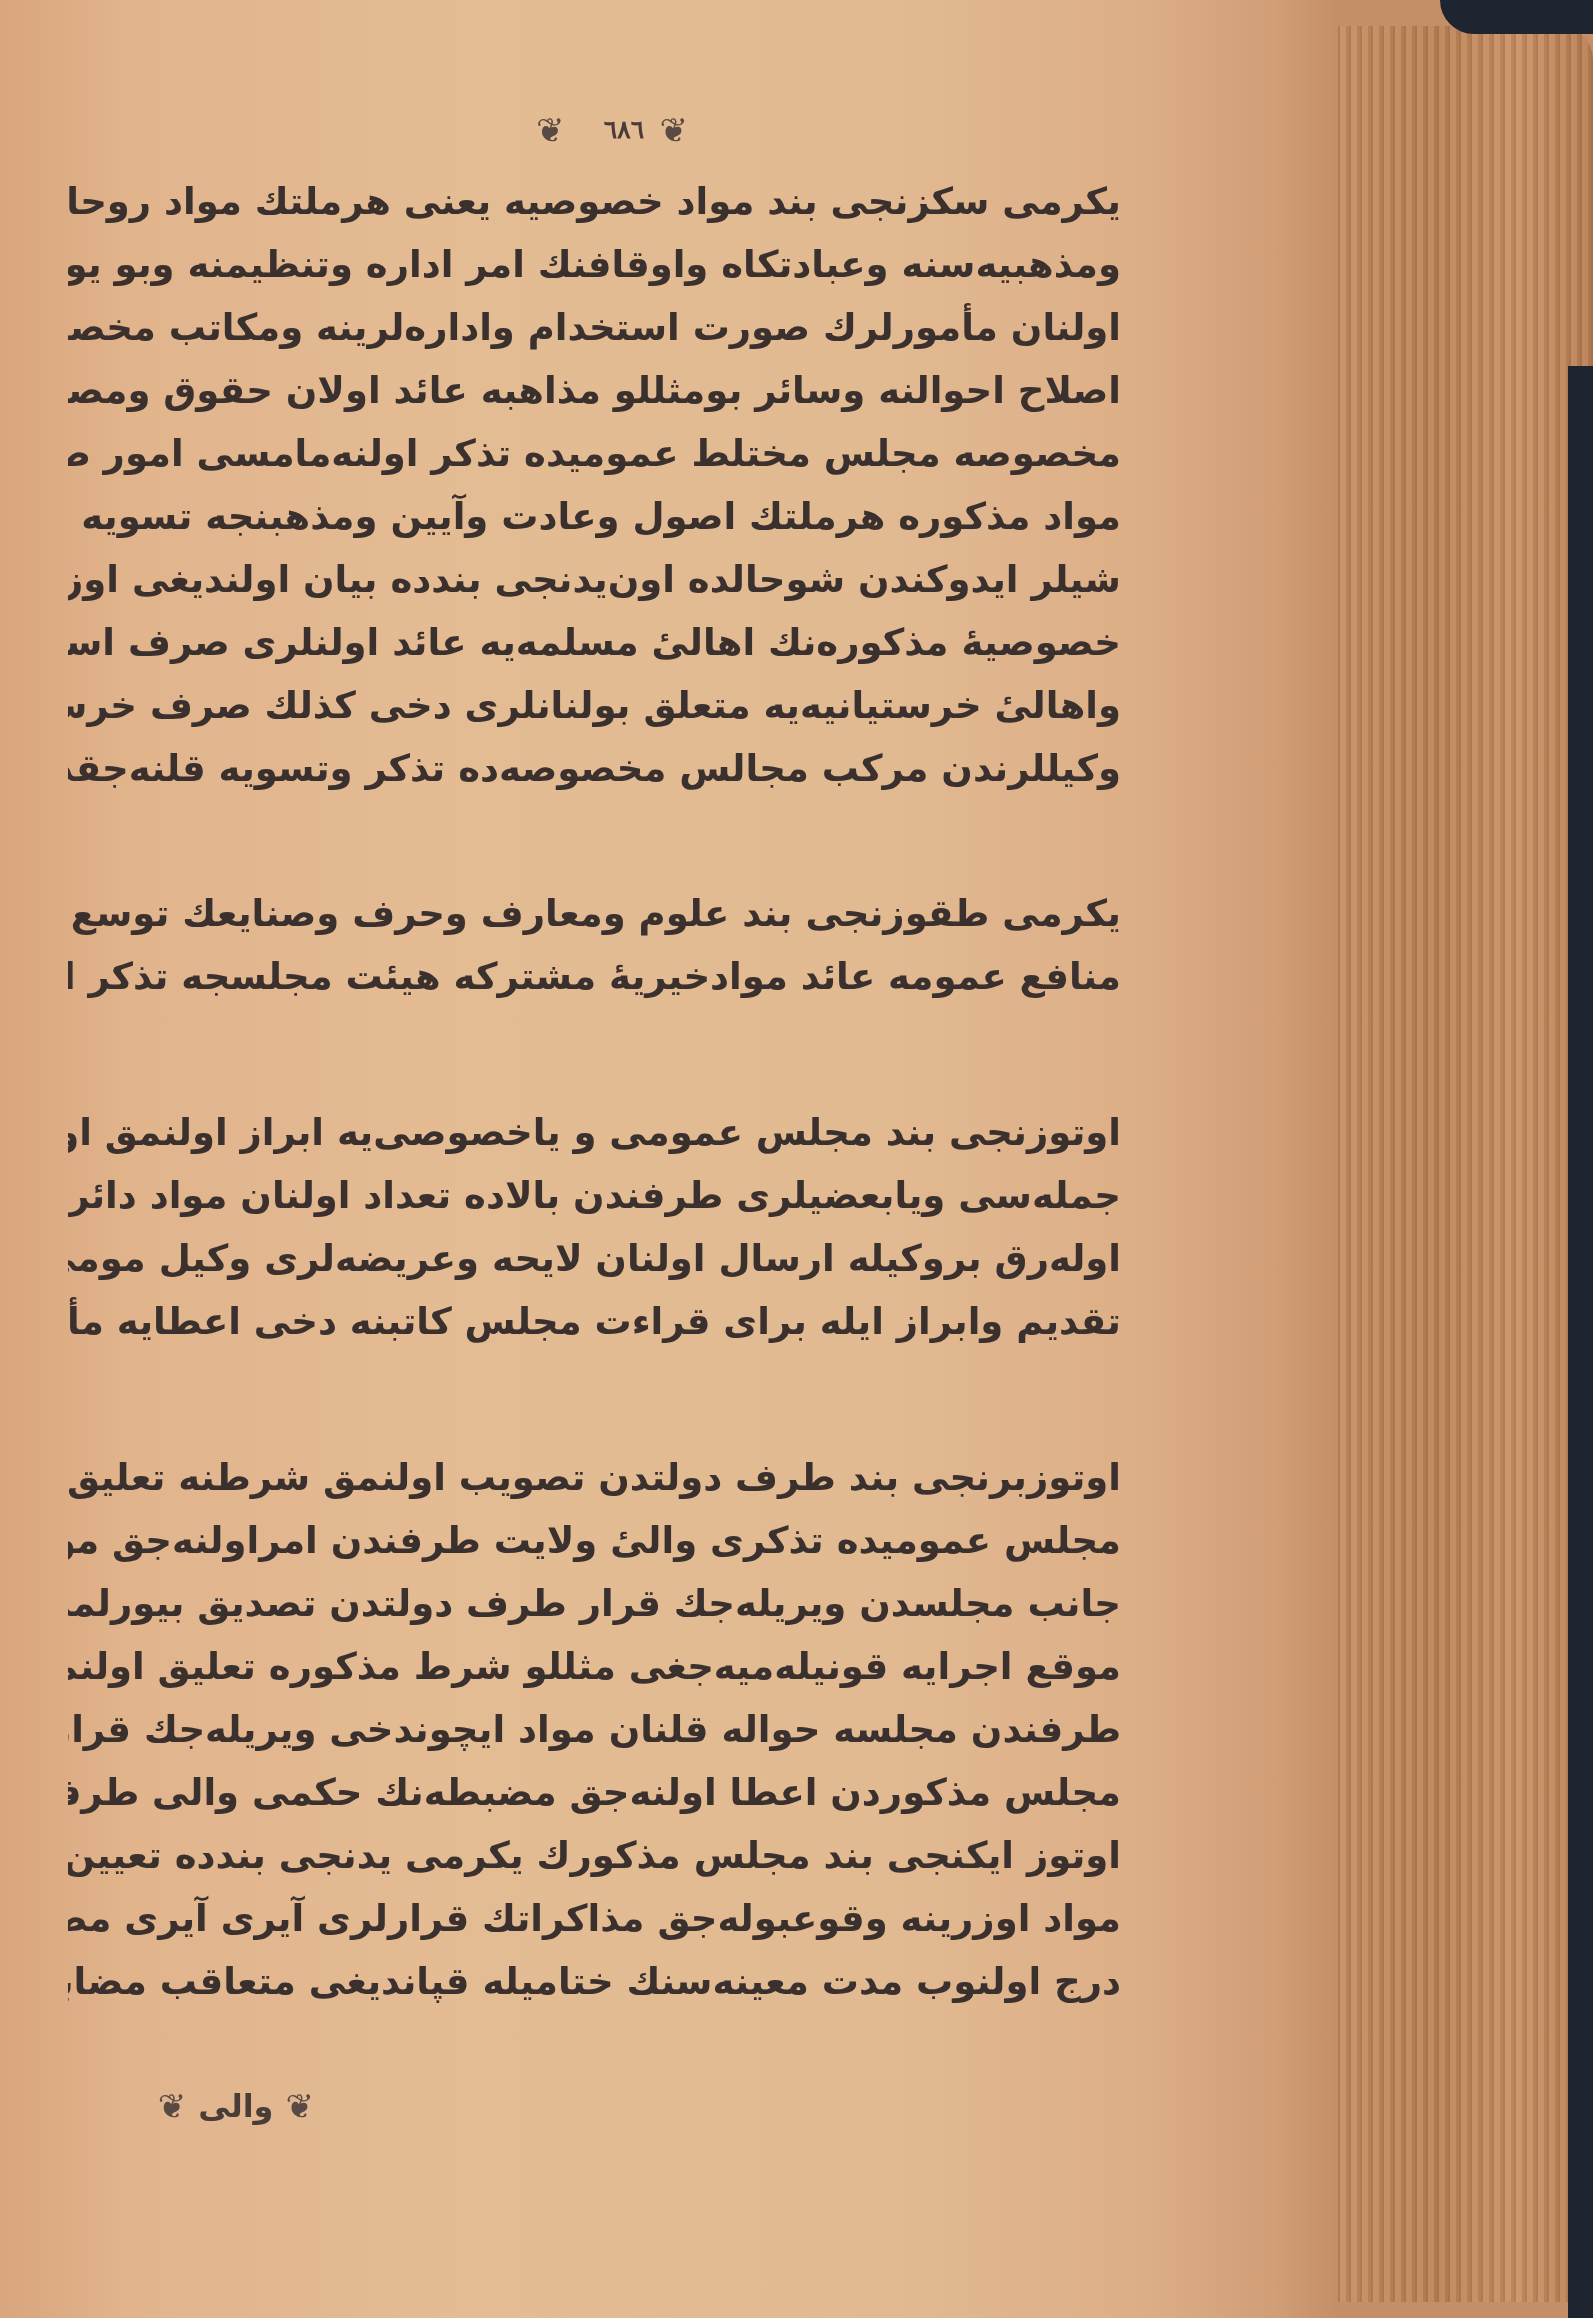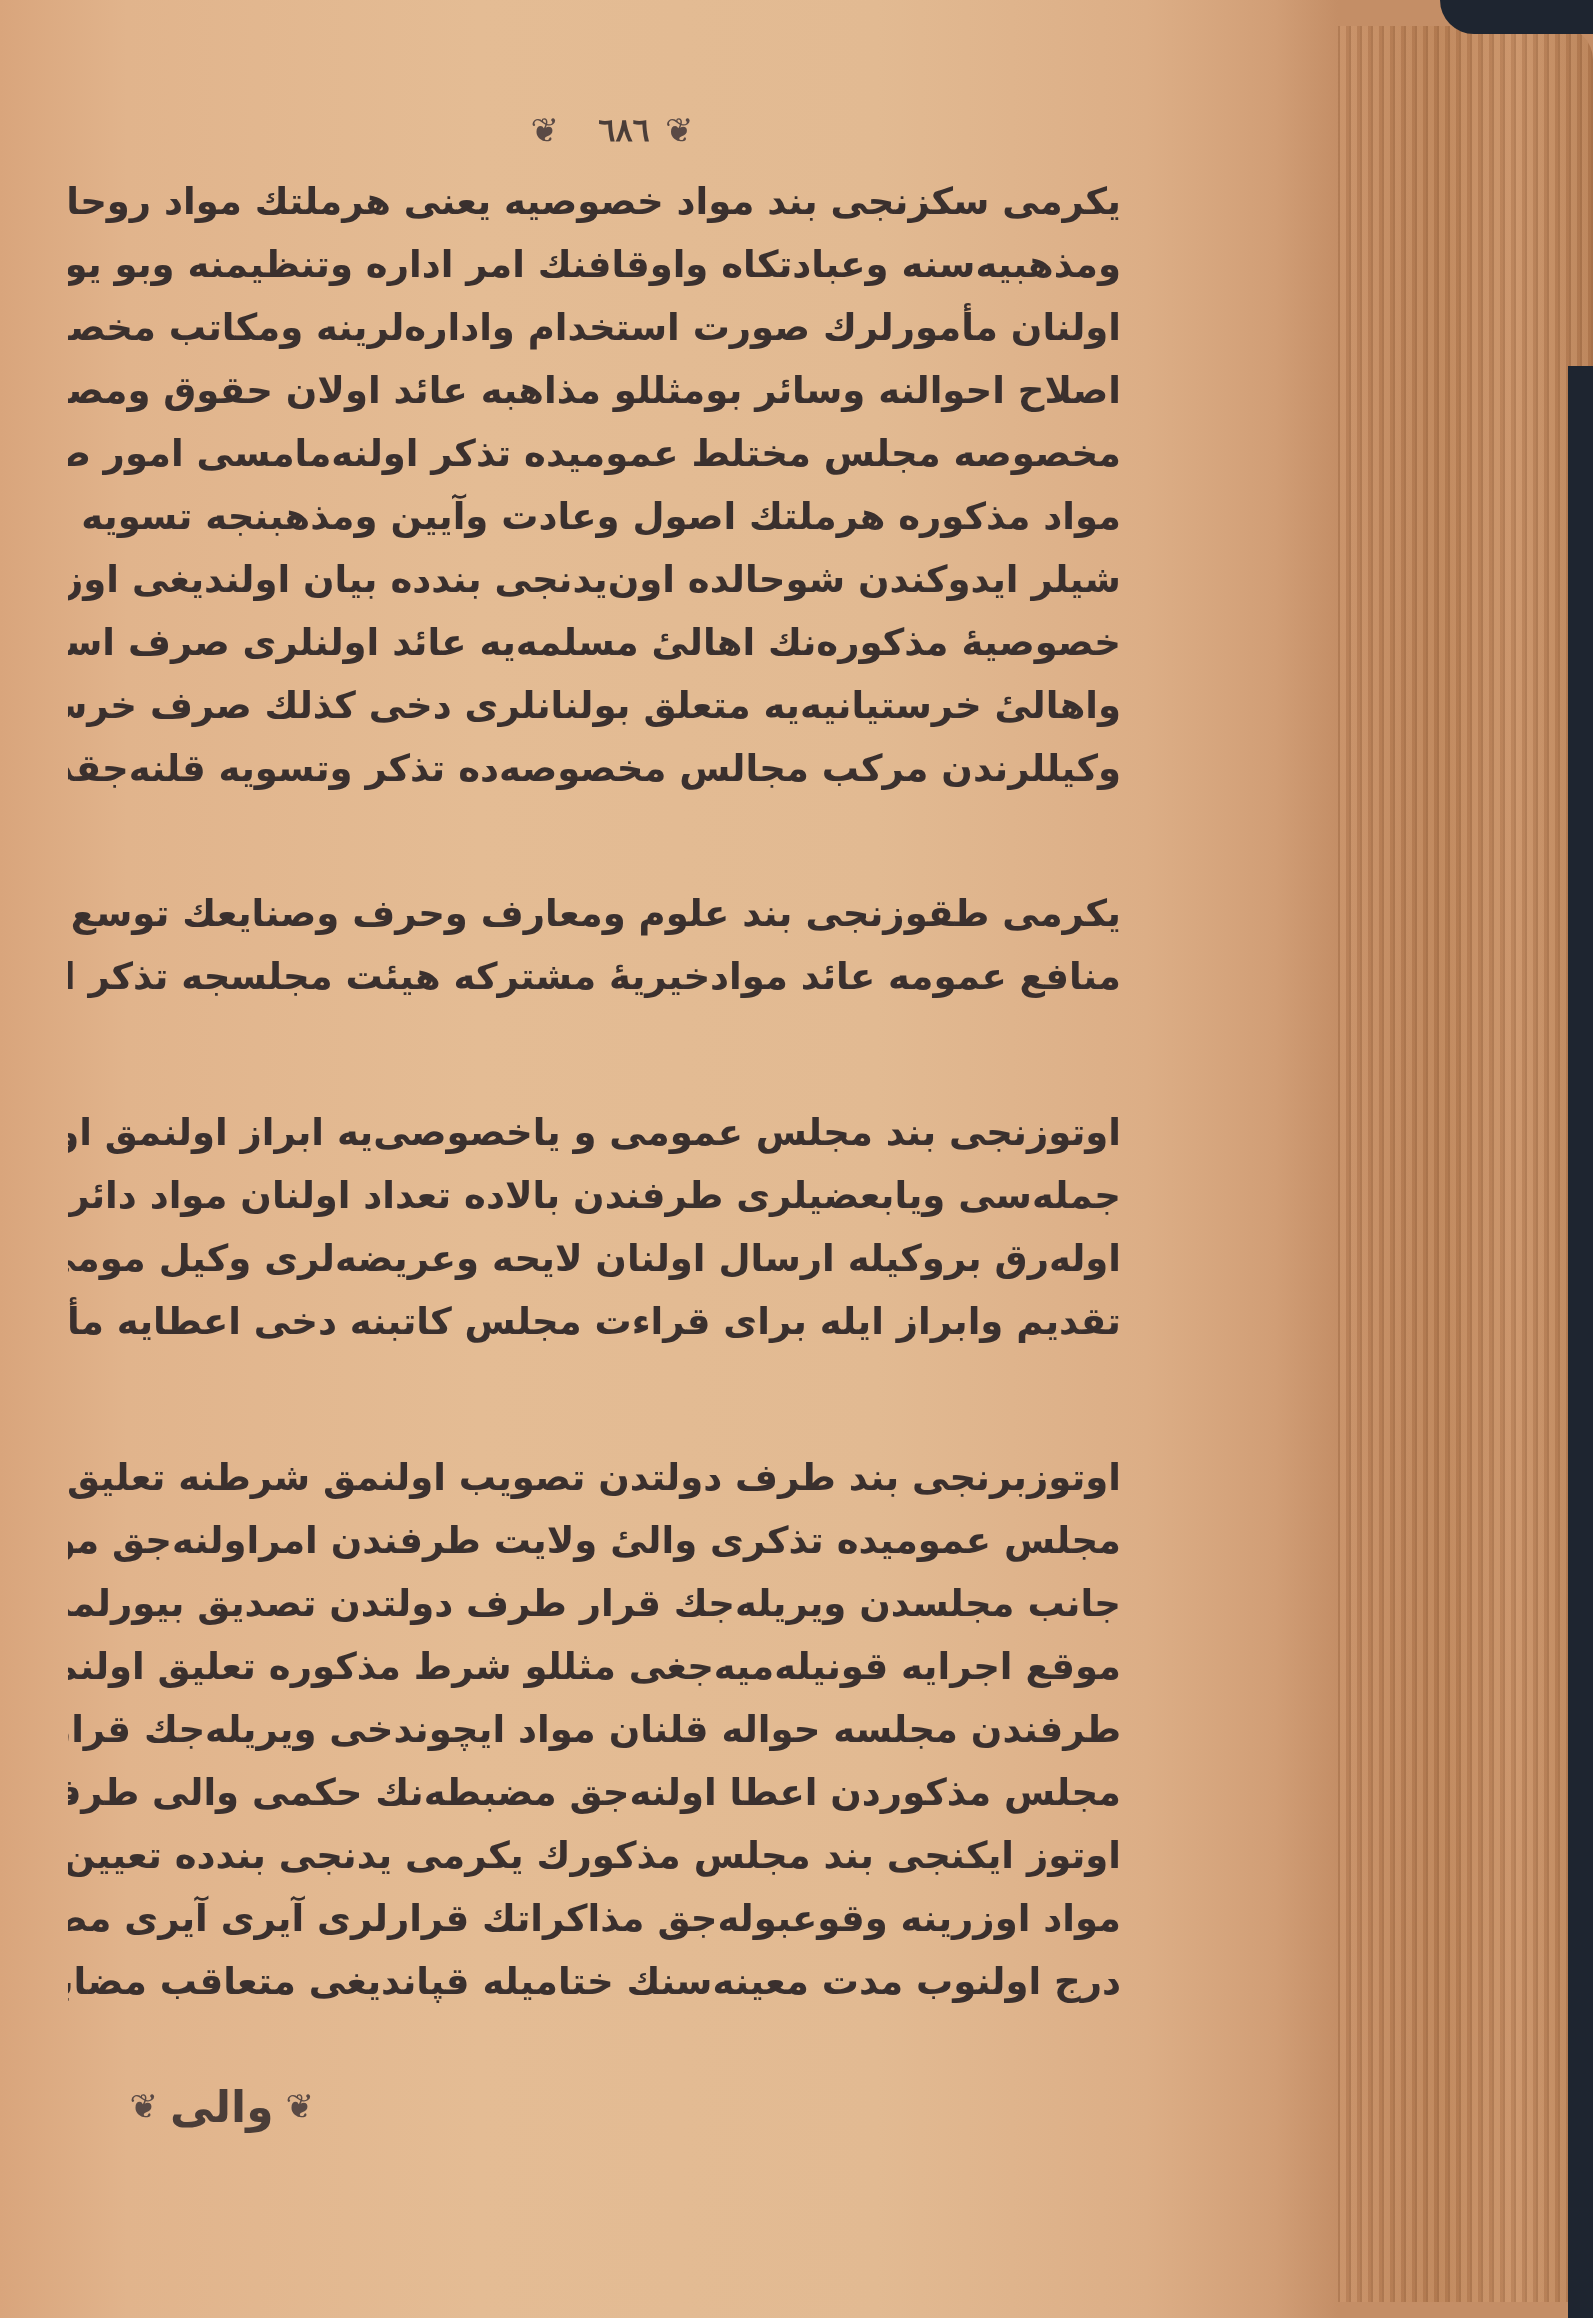--- a/index.html
+++ b/index.html
@@ -26,40 +26,40 @@
   }
   .corner-dark-bottom {
     position:absolute; bottom:0; right:0; width:25.5px; height:1953px; background:#1e2530;
   }
   .header {
     position:absolute; top:100px; left:510px; width:204px; height:59px;
     display:flex; align-items:center; justify-content:center; gap:15.3px;
     color:#4a3d38; font-family:"DejaVu Serif", serif;
   }
   .ornament { font-size:34px; color:#5a4a45; line-height:1; }
-  .page-num { font-size:32px; font-weight:bold; letter-spacing:1.7px;margin-left:24px; }
+  .page-num { font-size:25px; font-weight:bold; letter-spacing:1.7px;margin-left:24px; }
   .text-block {
     position:absolute; left:68px; top:170px; width:1053px;
     direction:rtl; text-align:justify;
     font-family:"DejaVu Sans", sans-serif;
     color:#3a302e; font-size:37px; font-weight:bold;
   }
   .line {
     height:63px; line-height:63px; white-space:nowrap; overflow:hidden;
     text-align-last:justify; text-align:justify;
   }
   .line.last { text-align-last:right; }
   .gap { height:82px; }
   .gap-lg { height:93px; }
   .footer {
     position:absolute; top:2072px; left:76px; width:238px; height:68px;
     display:flex; align-items:center; gap:12px; direction:rtl;
     color:#4a3d38; font-family:"DejaVu Sans", sans-serif;
   }
-  .catchword { font-size:44px; font-weight:bold; }
+  .catchword { font-size:32px; font-weight:bold; }
 </style>
 </head>
 <body>
 
 <div class="page">
   <div class="page-edges"></div>
   <div class="corner-dark-top"></div>
   <div class="corner-dark-bottom"></div>
 
   <div class="header">

